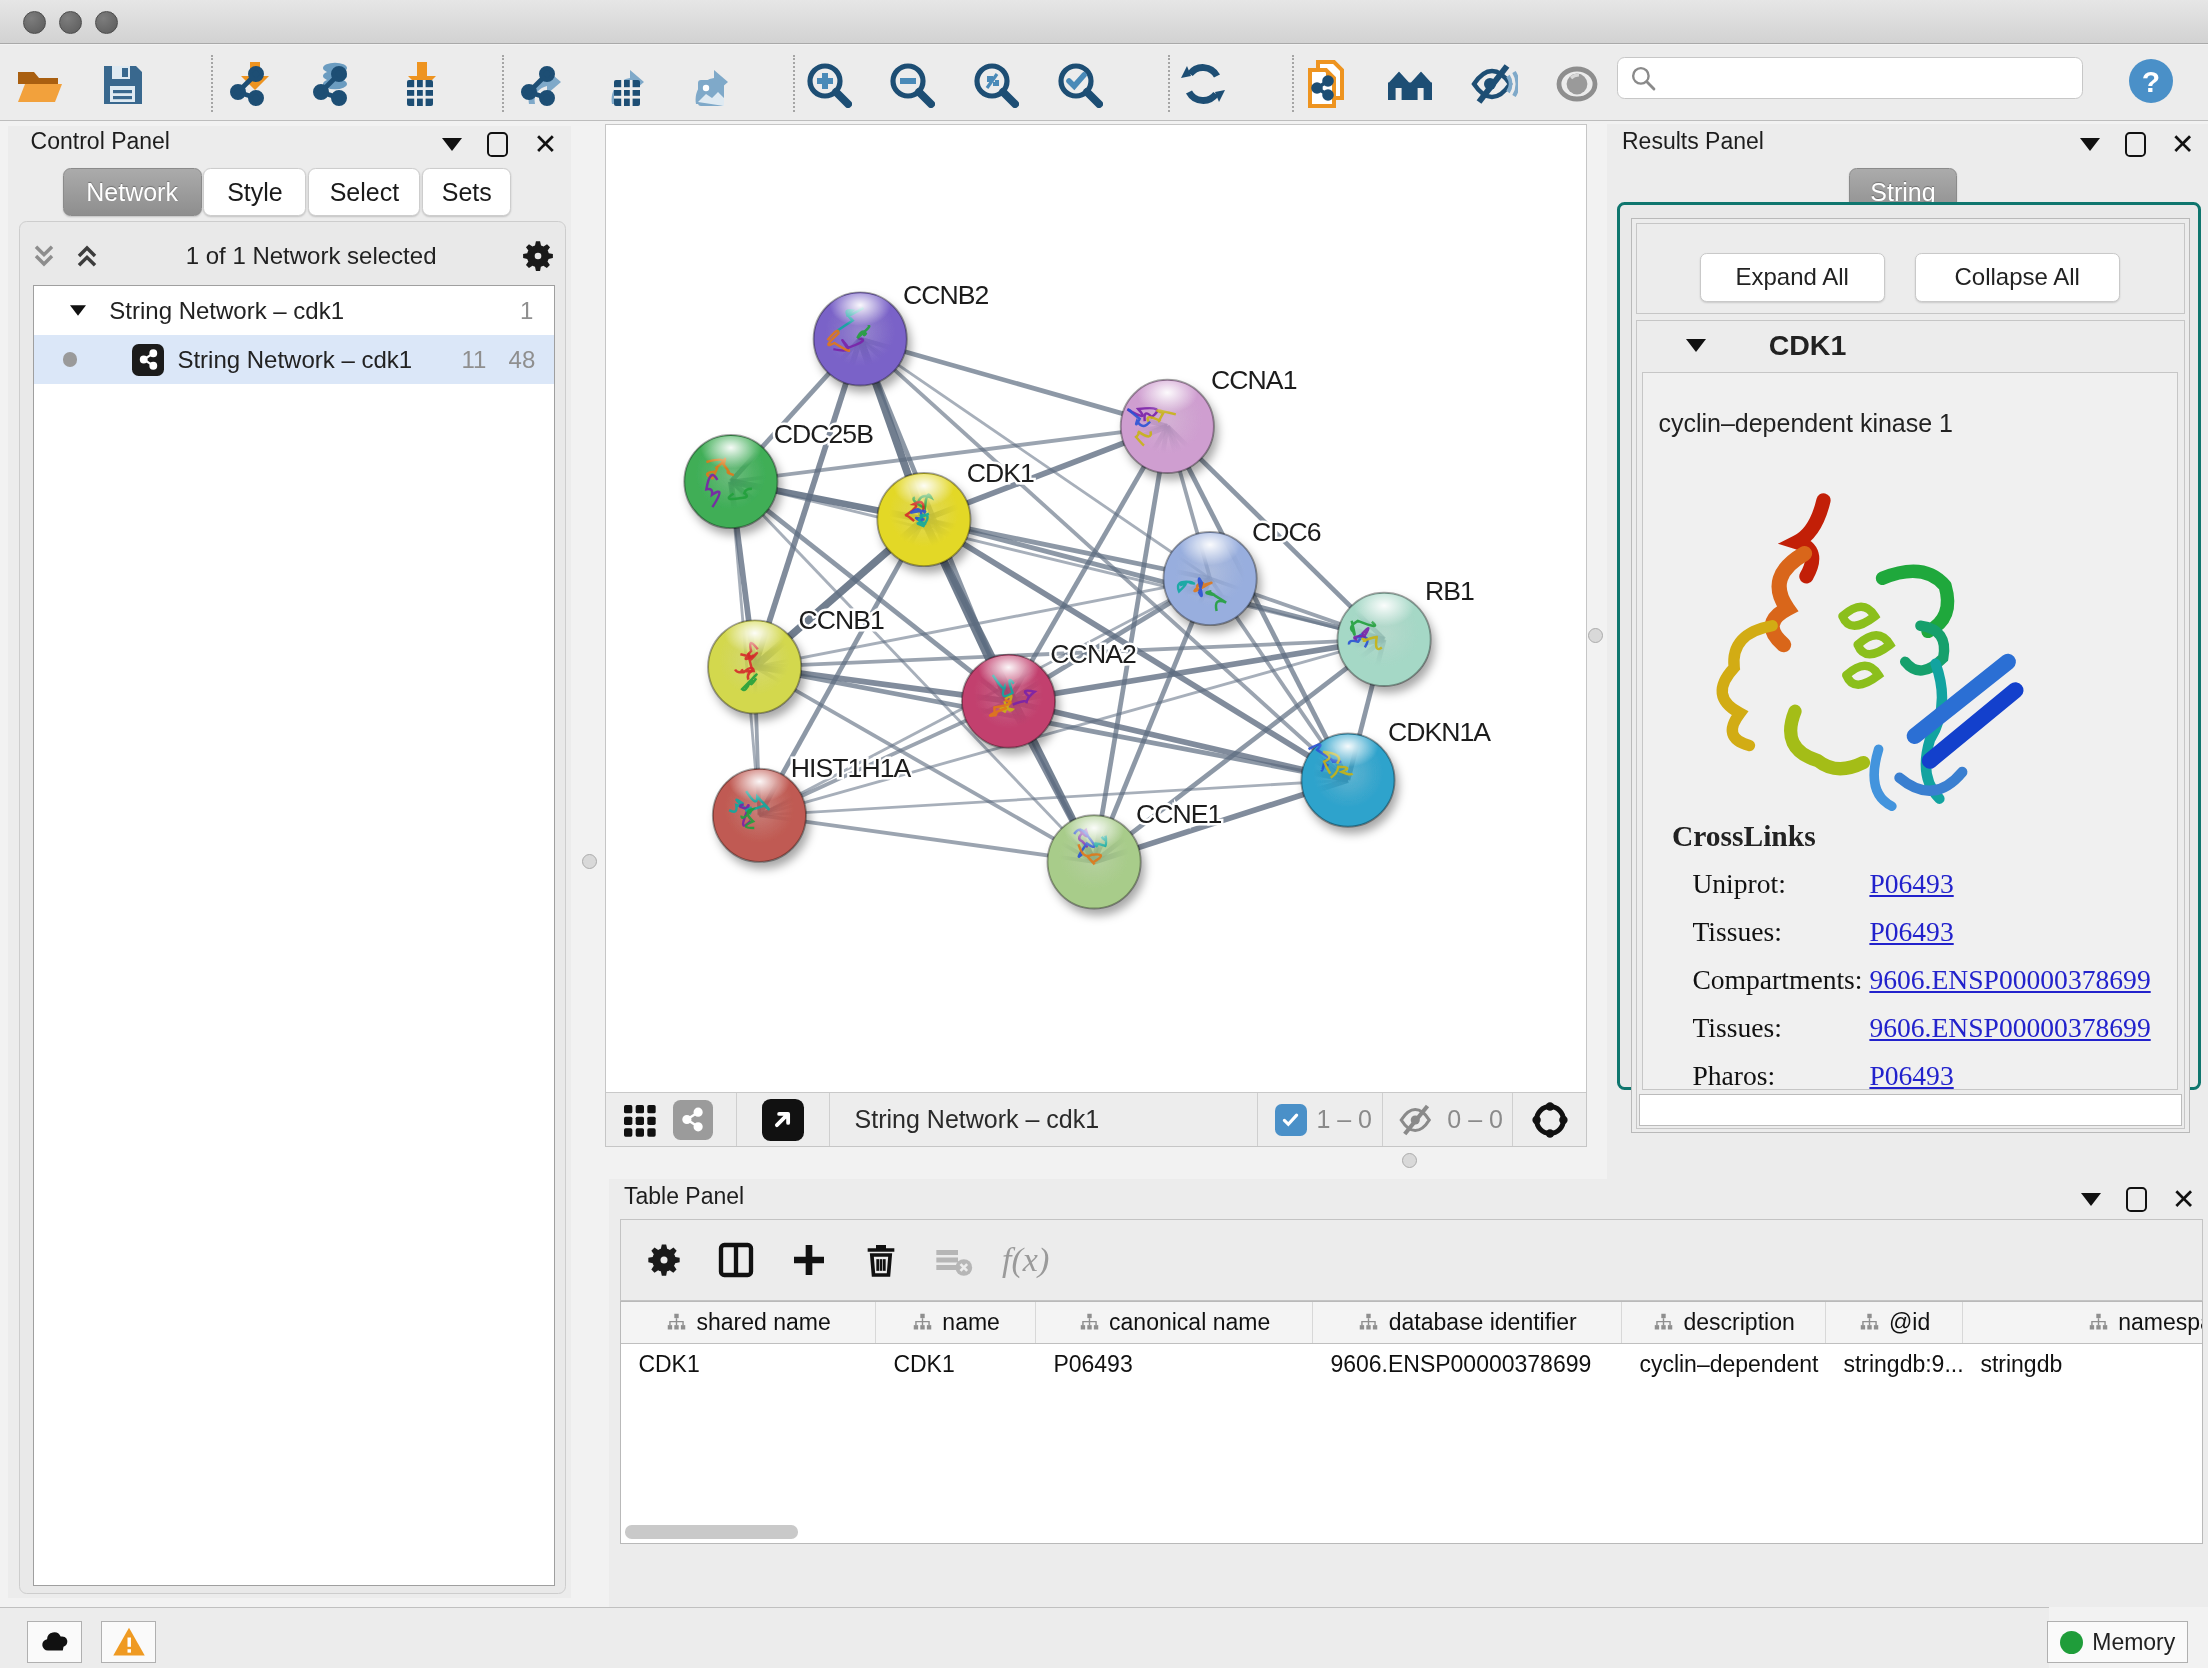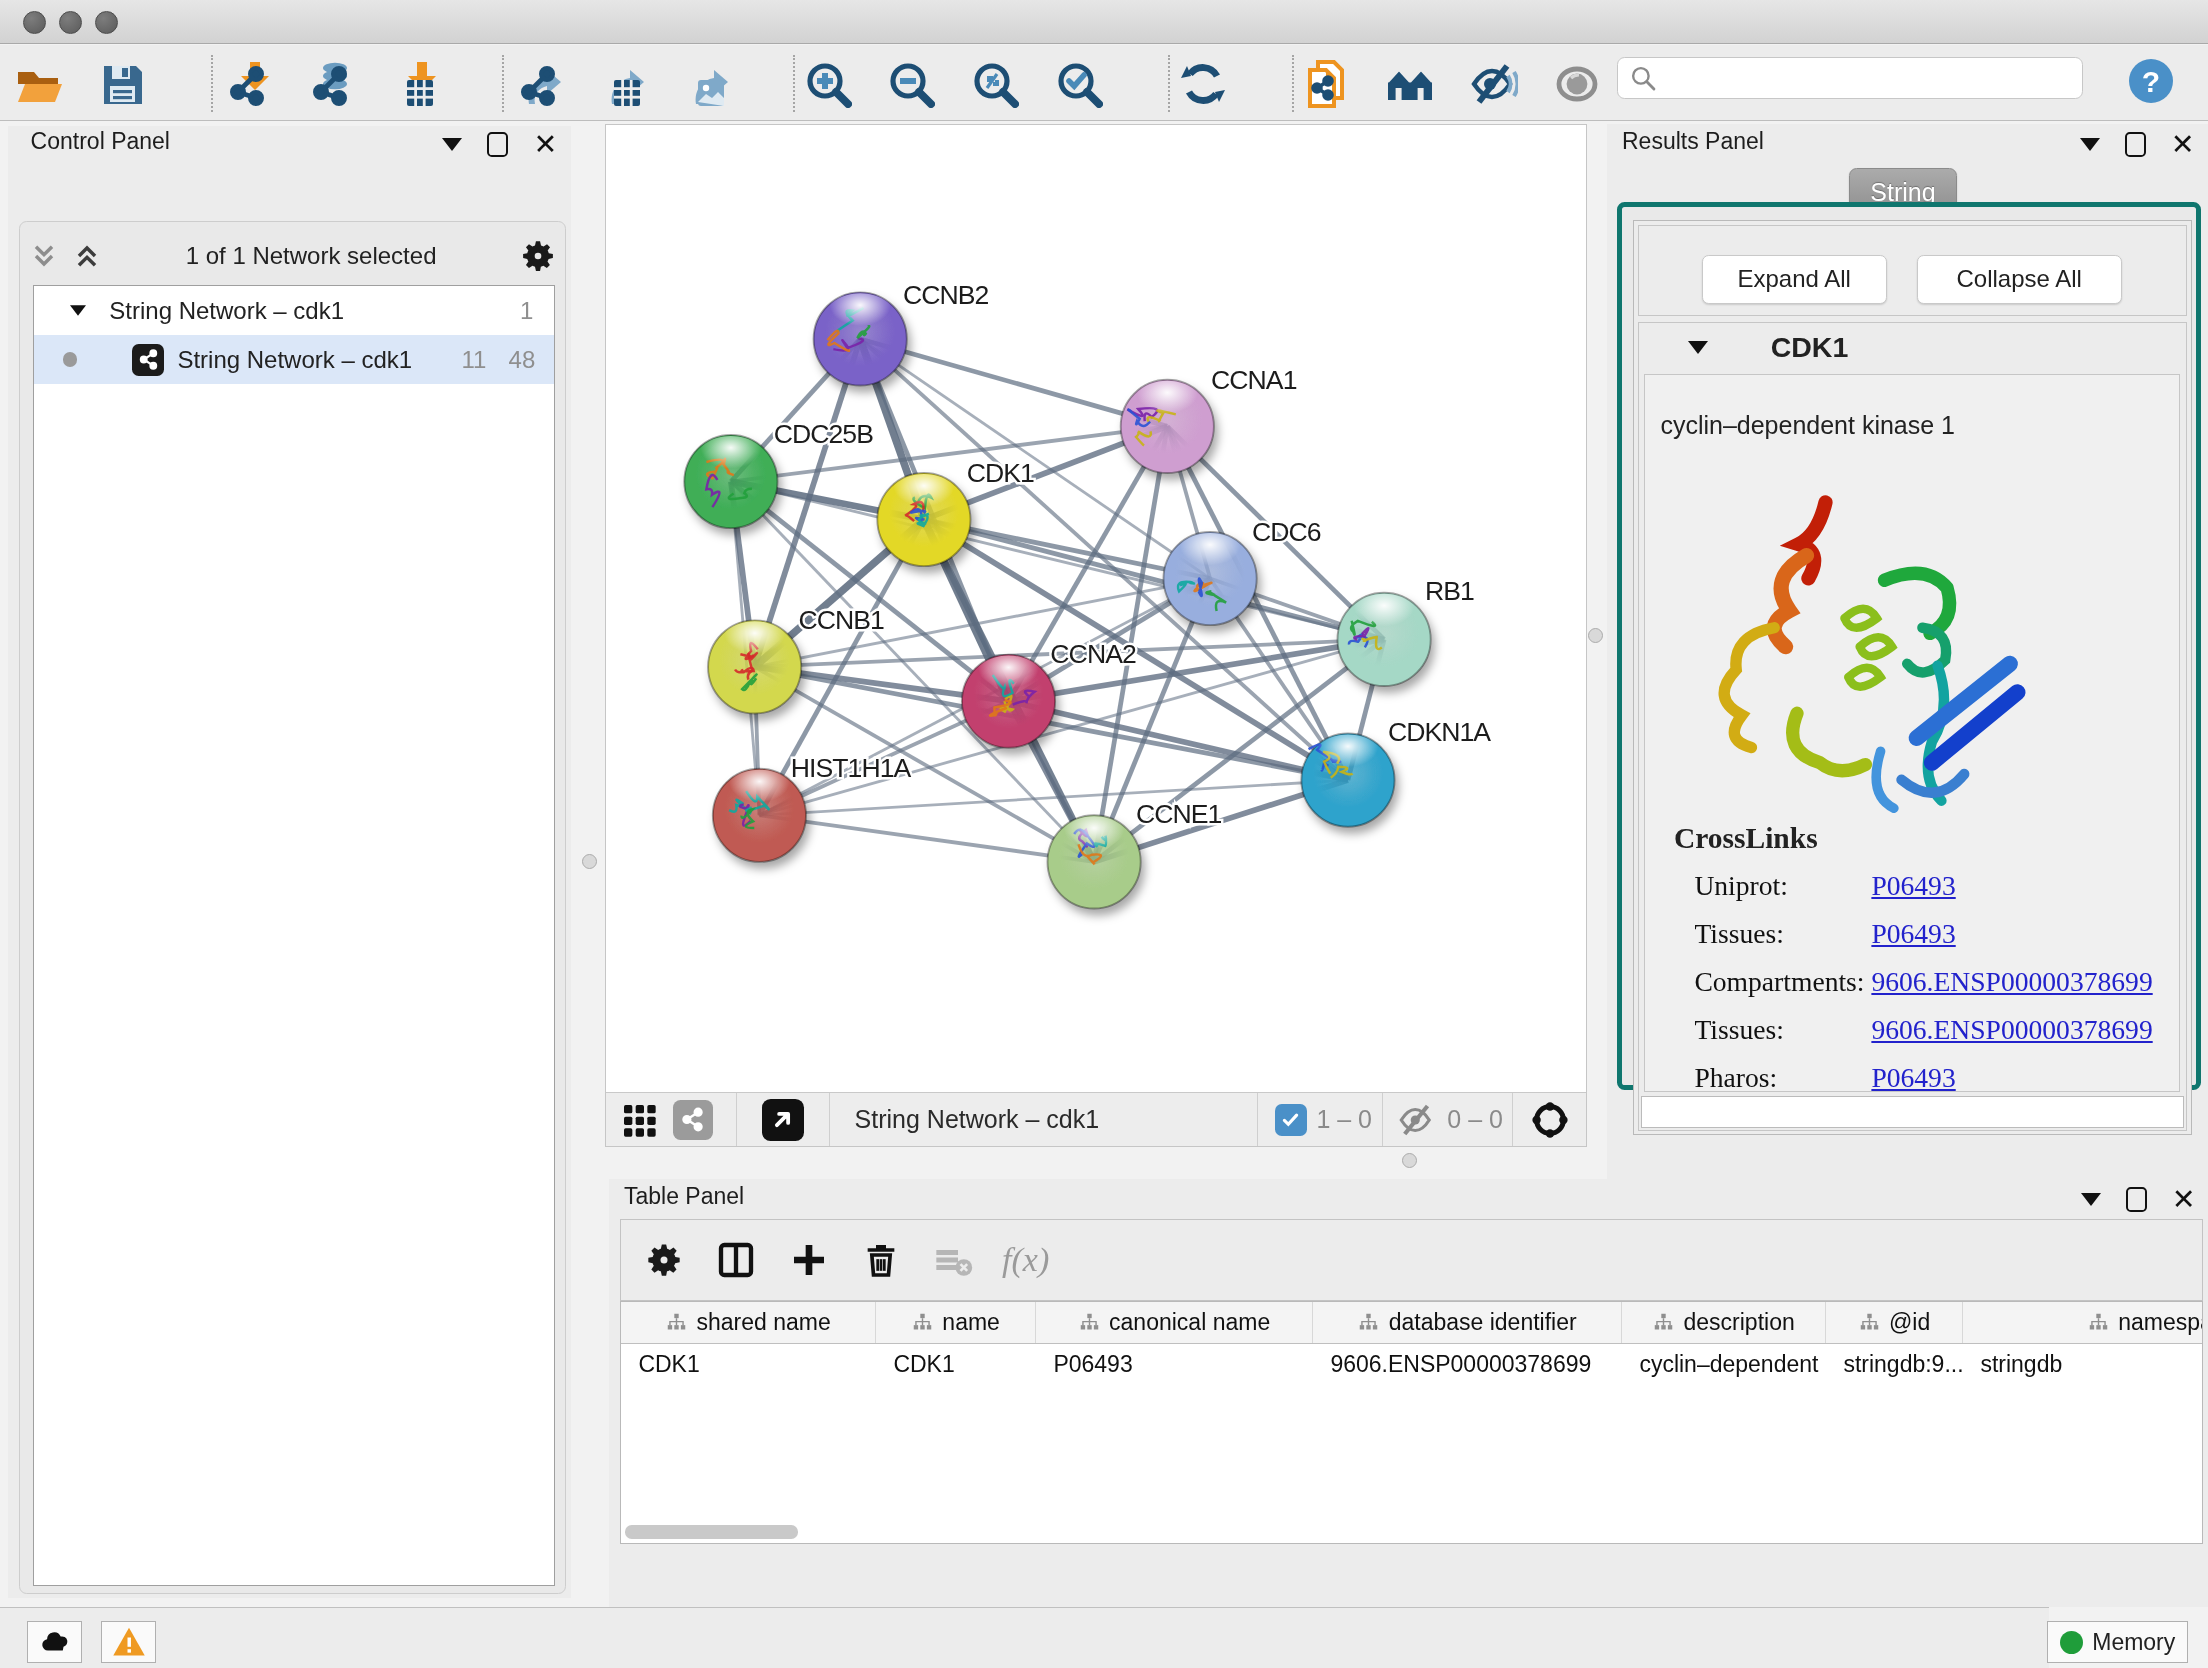--- a/index.html
+++ b/index.html
@@ -59,21 +59,21 @@
   #net-canvas { position:absolute; left:0; top:0; width:980px; height:966px; }
   #net-toolbar { position:absolute; left:0; bottom:0; width:980px; height:54px;
     background:#ededed; border-top:1px solid #c9c9c9; display:flex; align-items:center; }
   .ntsep { height:53px; border-left:1px solid #cfcfcf; }
   .ntcount { font-size:25px; color:#8a8a8a; margin:0 9.5px; }
   #net-title { font-size:25px; color:#2a2a2a; margin-left:25px; }
 
   
   #results-panel { position:absolute; left:1607px; top:124px; width:601px; height:1056px; background:#ececec; }
   #rp-groupbox { position:absolute; left:9.5px; top:78px; width:584px; height:888px;
-    background:#e9e9e9; border:5px solid #0f766e; border-radius:7.6px; }
+    background:#e9e9e9; border:3px solid #0f766e; border-radius:7.6px; }
   #rp-scroll { position:absolute; left:11.4px; top:13.3px; width:559px; height:915px;
     border:1.9px solid #b9b9b9; background:#ececec; }
   #rp-expandbox { position:absolute; left:3.8px; top:3.8px; right:3.8px; height:91px;
     border:1px solid #c6c6c6; background:#ececec; }
   .rp-btn { position:absolute; top:28.5px; height:49px; background:#fff; border:1px solid #c9c9c9;
     border-radius:6.7px; font-size:24px; display:flex; align-items:center; justify-content:center;
     box-shadow:0 1px 1.9px rgba(0,0,0,.15); }
   #rp-section { position:absolute; left:3.8px; top:101px; right:3.8px; bottom:3.8px;
     border:1px solid #c6c6c6; background:#ececec; }
   #rp-sec-header { position:absolute; left:0; top:0; right:0; height:48px; display:flex; align-items:center; }
@@ -319,20 +319,26 @@
   </svg>
 </div>
 
 <div id="control-panel">
   <span class="panel-title" style="position:absolute;left:23px;top:1.9px">Control Panel</span>
   <div class="panel-ctrls" style="right:13.3px;top:5.7px">
     <div class="tri-down"></div>
     <div class="float-box"></div>
     <div class="close-x">✕</div>
   </div>
+  <div id="cp-tabs" style="position:absolute;left:55px;top:42px;display:flex;gap:1.9px">
+      <div class="tab sel" style="width: 139px;">Network</div>
+      <div class="tab" style="width: 103px;">Style</div>
+      <div class="tab" style="width: 112px;">Select</div>
+      <div class="tab" style="width: 89px;">Sets</div>
+    </div>
   <div id="cp-groupbox">
     <div id="cp-toolbar">
       <svg class="chev" width="32" height="32" viewBox="0 0 24 24">
         <path d="M6 5l6 6 6-6M6 12l6 6 6-6" fill="none" stroke="#8d8d8d" stroke-width="2.6"></path>
       </svg>
       <svg class="chev" width="32" height="32" viewBox="0 0 24 24" style="margin-left:11.4px">
         <path d="M6 19l6-6 6 6M6 12l6-6 6 6" fill="none" stroke="#3c3c3c" stroke-width="2.6"></path>
       </svg>
       <span style="flex:1;text-align:center;font-size:24px">1 of 1 Network selected</span>
       <svg class="gear-svg" width="38" height="38" viewBox="0 0 24 24">

